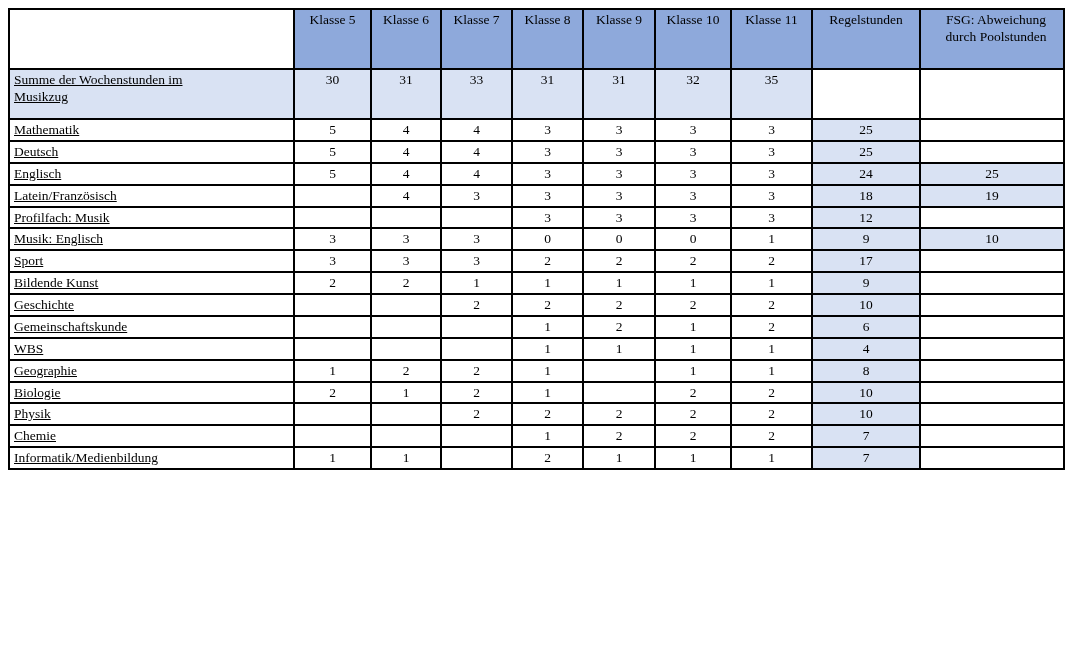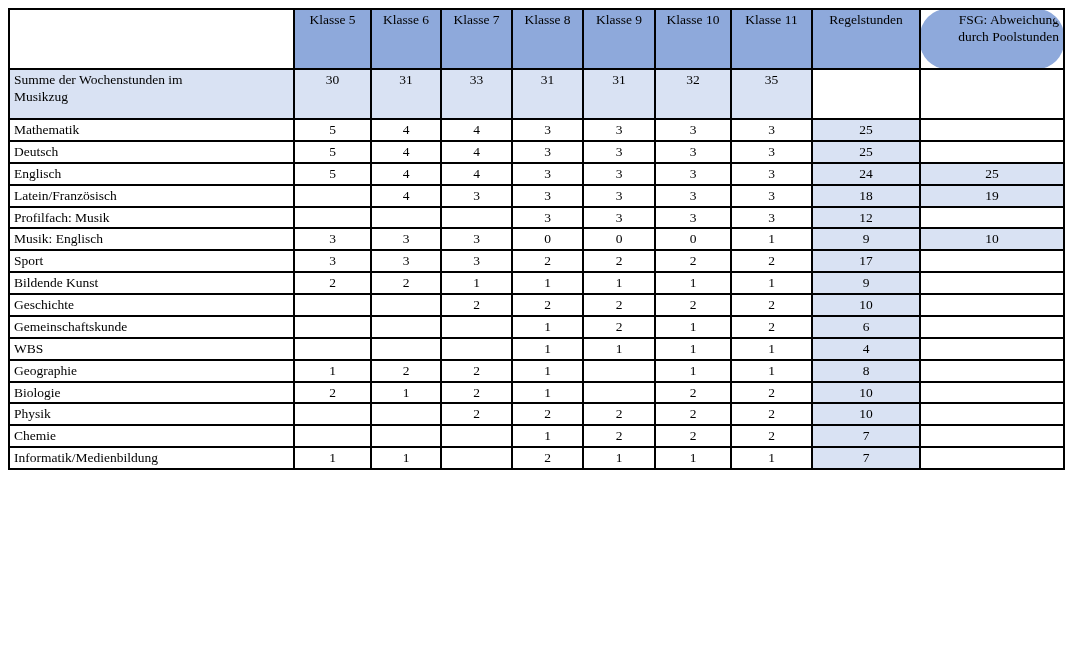--- a/index.html
+++ b/index.html
@@ -48,23 +48,23 @@
 
   tr.header-row { height: 60px; }
   tr.summe-row  { height: 50px; }
   tr.body-row   { height: 18px; margin-top: 28px; }
 
   .hdr {
     background: #8EA9DB;
     font-weight: bold;
     text-align: center;
   }
-  .hdr.left { text-align: right; padding-left: 12px; border-radius: 27px; }
+  .hdr.left { text-align: center; padding-left: 12px; }
   .corner { background: #ffffff; }
-  .lbl { text-align: left; }
+  .lbl { text-align: left; text-decoration: underline; }
   .num { text-align: center; }
   .lt  { background: #D9E2F3; }
   .b   { font-weight: bold; }
 </style>
 </head>
 <body>
 
 <div class="table-wrap">
   <table class="stundentafel">
     <colgroup>

